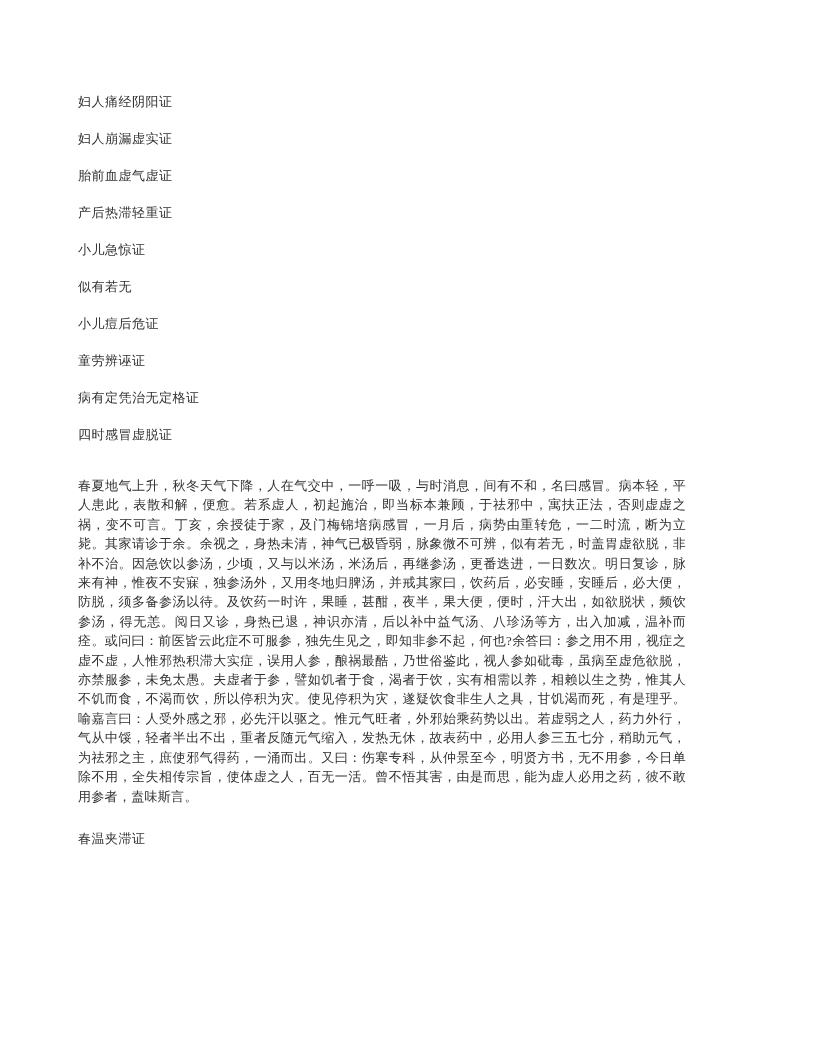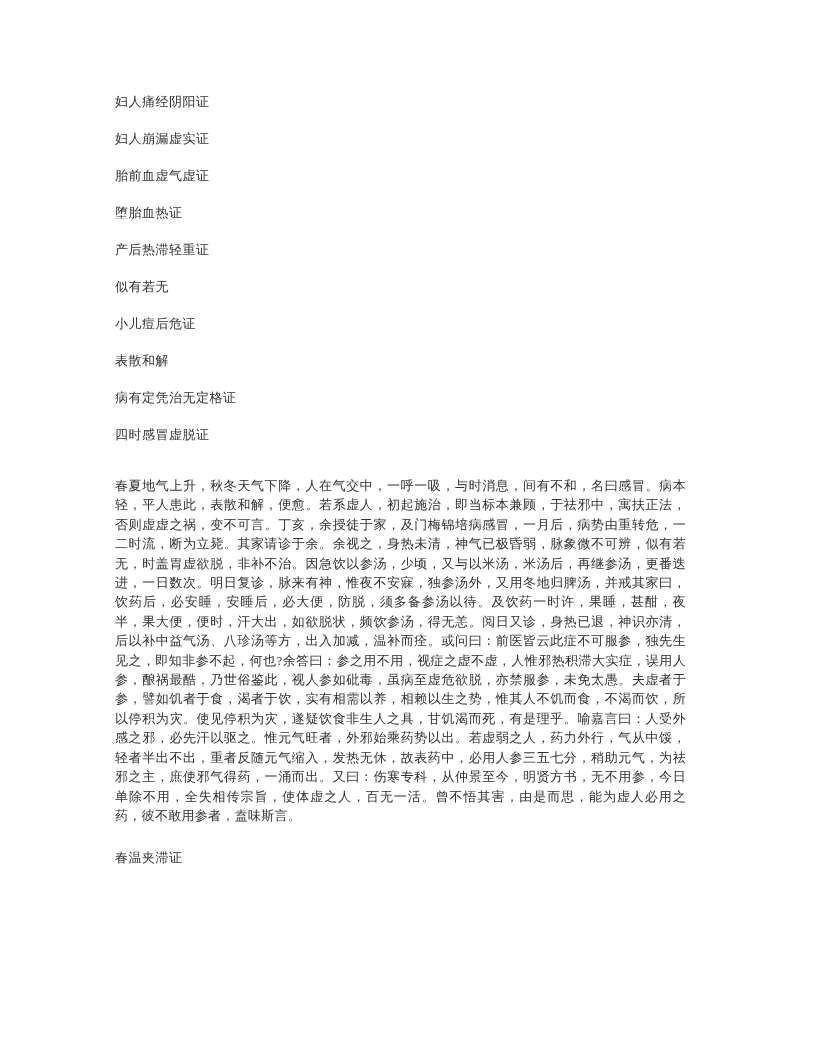--- a/index.html
+++ b/index.html
@@ -9,21 +9,21 @@
   }
   body {
     width: 816px;
     height: 1056px;
     overflow: hidden;
   }
   .doc-page {
     box-sizing: border-box;
     width: 816px;
     height: 1056px;
-    padding: 95px 114px 40px 115px;
+    padding: 95px 114px 40px 78px;
     font-family: "Liberation Serif", "DejaVu Serif", serif;
     color: #303030;
   }
   .heading {
     font-size: 13px;
     line-height: 14px;
     margin: 0 0 23px 0;
     letter-spacing: 0.5px;
     white-space: nowrap;
   }
@@ -40,24 +40,24 @@
     margin-bottom: 4px;
   }
 </style>
 </head>
 <body>
 
 <div class="doc-page">
   <div class="heading">妇人痛经阴阳证</div>
   <div class="heading">妇人崩漏虚实证</div>
   <div class="heading">胎前血虚气虚证</div>
-  <div class="heading">堕胎血热证</div>
   <div class="heading">产后热滞轻重证</div>
+  <div class="heading">小儿急惊证</div>
   <div class="heading">似有若无</div>
   <div class="heading">小儿痘后危证</div>
-  <div class="heading">表散和解</div>
+  <div class="heading">童劳辨诬证</div>
   <div class="heading">病有定凭治无定格证</div>
   <div class="heading">四时感冒虚脱证</div>
 
   <p class="body-text">春夏地气上升，秋冬天气下降，人在气交中，一呼一吸，与时消息，间有不和，名曰感冒。病本轻，平人患此，表散和解，便愈。若系虚人，初起施治，即当标本兼顾，于祛邪中，寓扶正法，否则虚虚之祸，变不可言。丁亥，余授徒于家，及门梅锦培病感冒，一月后，病势由重转危，一二时流，断为立毙。其家请诊于余。余视之，身热未清，神气已极昏弱，脉象微不可辨，似有若无，时盖胃虚欲脱，非补不治。因急饮以参汤，少顷，又与以米汤，米汤后，再继参汤，更番迭进，一日数次。明日复诊，脉来有神，惟夜不安寐，独参汤外，又用冬地归脾汤，并戒其家曰，饮药后，必安睡，安睡后，必大便，防脱，须多备参汤以待。及饮药一时许，果睡，甚酣，夜半，果大便，便时，汗大出，如欲脱状，频饮参汤，得无恙。阅日又诊，身热已退，神识亦清，后以补中益气汤、八珍汤等方，出入加减，温补而痊。或问曰：前医皆云此症不可服参，独先生见之，即知非参不起，何也?余答曰：参之用不用，视症之虚不虚，人惟邪热积滞大实症，误用人参，酿祸最酷，乃世俗鉴此，视人参如砒毒，虽病至虚危欲脱，亦禁服参，未免太愚。夫虚者于参，譬如饥者于食，渴者于饮，实有相需以养，相赖以生之势，惟其人不饥而食，不渴而饮，所以停积为灾。使见停积为灾，遂疑饮食非生人之具，甘饥渴而死，有是理乎。喻嘉言曰：人受外感之邪，必先汗以驱之。惟元气旺者，外邪始乘药势以出。若虚弱之人，药力外行，气从中馁，轻者半出不出，重者反随元气缩入，发热无休，故表药中，必用人参三五七分，稍助元气，为祛邪之主，庶使邪气得药，一涌而出。又曰：伤寒专科，从仲景至今，明贤方书，无不用参，今日单除不用，全失相传宗旨，使体虚之人，百无一活。曾不悟其害，由是而思，能为虚人必用之药，彼不敢用参者，盍味斯言。</p>
 
   <div class="heading footer-heading">春温夹滞证</div>
 </div>
 
 </body></html>

